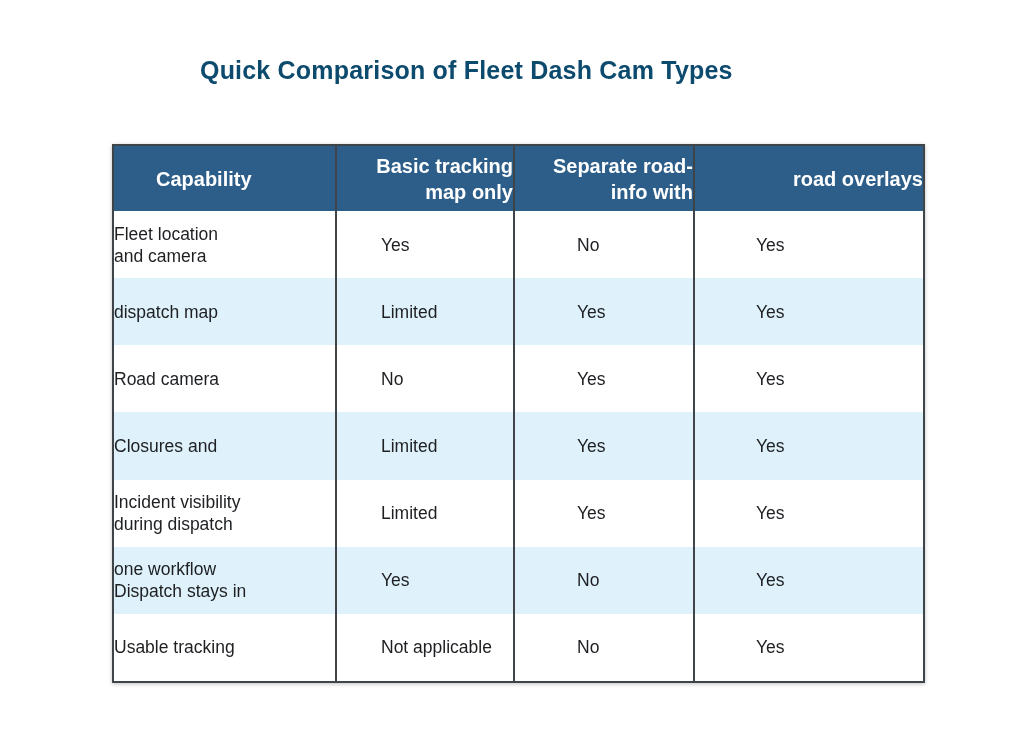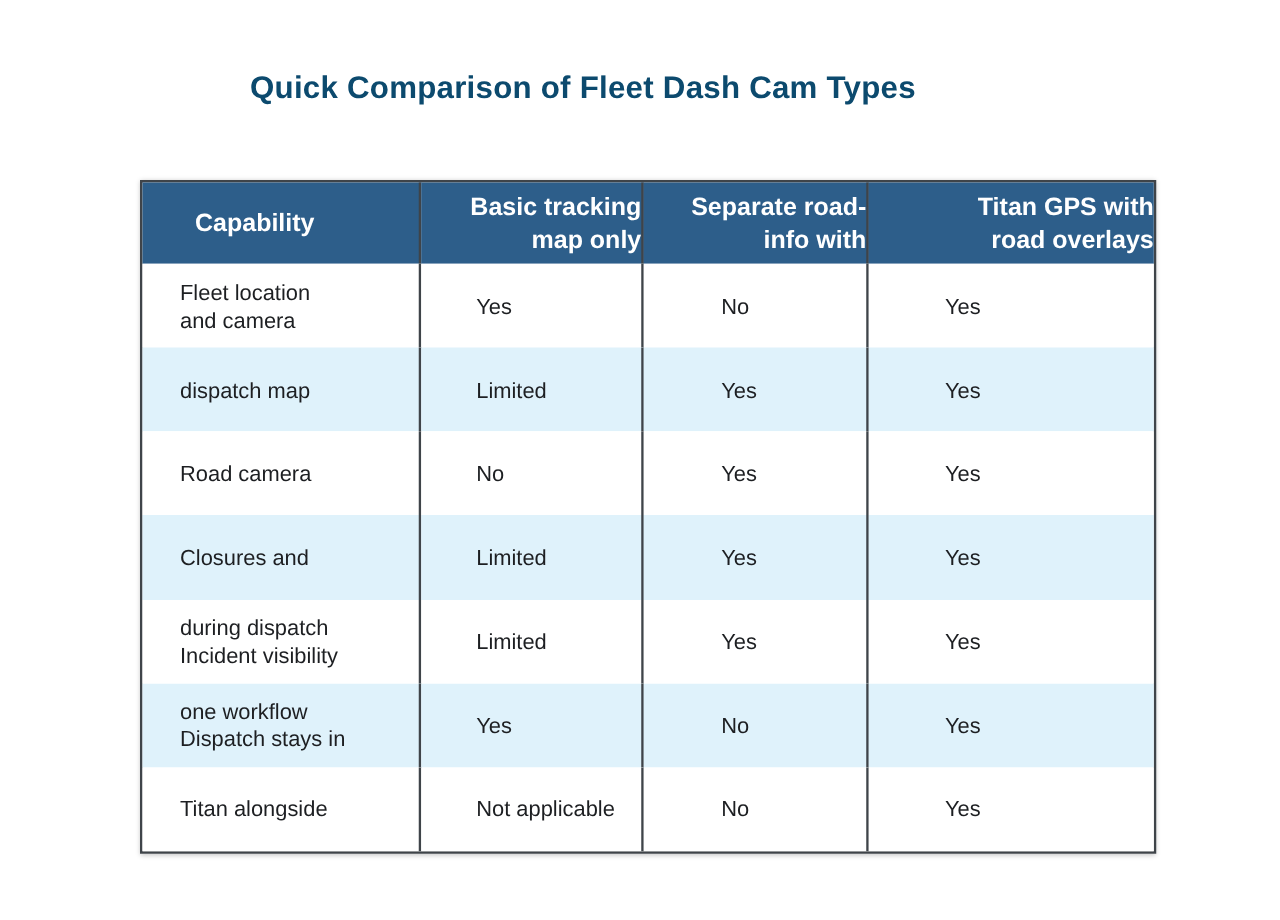--- a/index.html
+++ b/index.html
@@ -59,21 +59,21 @@
     background: #2d5e8a;
     color: #ffffff;
     font-weight: 700;
     font-size: 20px;
     line-height: 26px;
   }
   .row.head .hcell { background: #2d5e8a; }
   .hcell.center { align-items: flex-end; text-align: center; }
   .hcell.capability { padding-left: 42px; }
 
-  .cap { padding-left: 30px; }
+  .cap { }
   .val-1 { padding-left: 44px; }
   .val-2 { padding-left: 62px; }
   .val-3 { padding-left: 61px; }
   .line { display: block; }
 </style>
 </head>
 <body>
 
 <div class="page">
 
@@ -87,21 +87,20 @@
       </div>
       <div class="cell hcell center sep">
         <span class="line">Basic tracking</span>
         <span class="line">map only</span>
       </div>
       <div class="cell hcell center sep">
         <span class="line">Separate road-</span>
         <span class="line">info with</span>
       </div>
       <div class="cell hcell center">
-        <span class="line">Titan GPS with</span>
         <span class="line">road overlays</span>
       </div>
     </div>
 
     <div class="row">
       <div class="cell cap sep">
         <span class="line">Fleet location</span>
         <span class="line">and camera</span>
       </div>
       <div class="cell val-1 sep">Yes</div>
@@ -131,41 +130,41 @@
       <div class="cell cap sep">
         <span class="line">Closures and</span>
       </div>
       <div class="cell val-1 sep">Limited</div>
       <div class="cell val-2 sep">Yes</div>
       <div class="cell val-3">Yes</div>
     </div>
 
     <div class="row">
       <div class="cell cap sep">
+        <span class="line">Incident visibility</span>
         <span class="line">during dispatch</span>
-        <span class="line">Incident visibility</span>
       </div>
       <div class="cell val-1 sep">Limited</div>
       <div class="cell val-2 sep">Yes</div>
       <div class="cell val-3">Yes</div>
     </div>
 
     <div class="row alt">
       <div class="cell cap sep">
         <span class="line">one workflow</span>
         <span class="line">Dispatch stays in</span>
       </div>
       <div class="cell val-1 sep">Yes</div>
       <div class="cell val-2 sep">No</div>
       <div class="cell val-3">Yes</div>
     </div>
 
     <div class="row">
       <div class="cell cap sep">
-        <span class="line">Titan alongside</span>
+        <span class="line">Usable tracking</span>
       </div>
       <div class="cell val-1 sep">Not applicable</div>
       <div class="cell val-2 sep">No</div>
       <div class="cell val-3">Yes</div>
     </div>
 
   </div>
 </div>
 
 </body></html>

